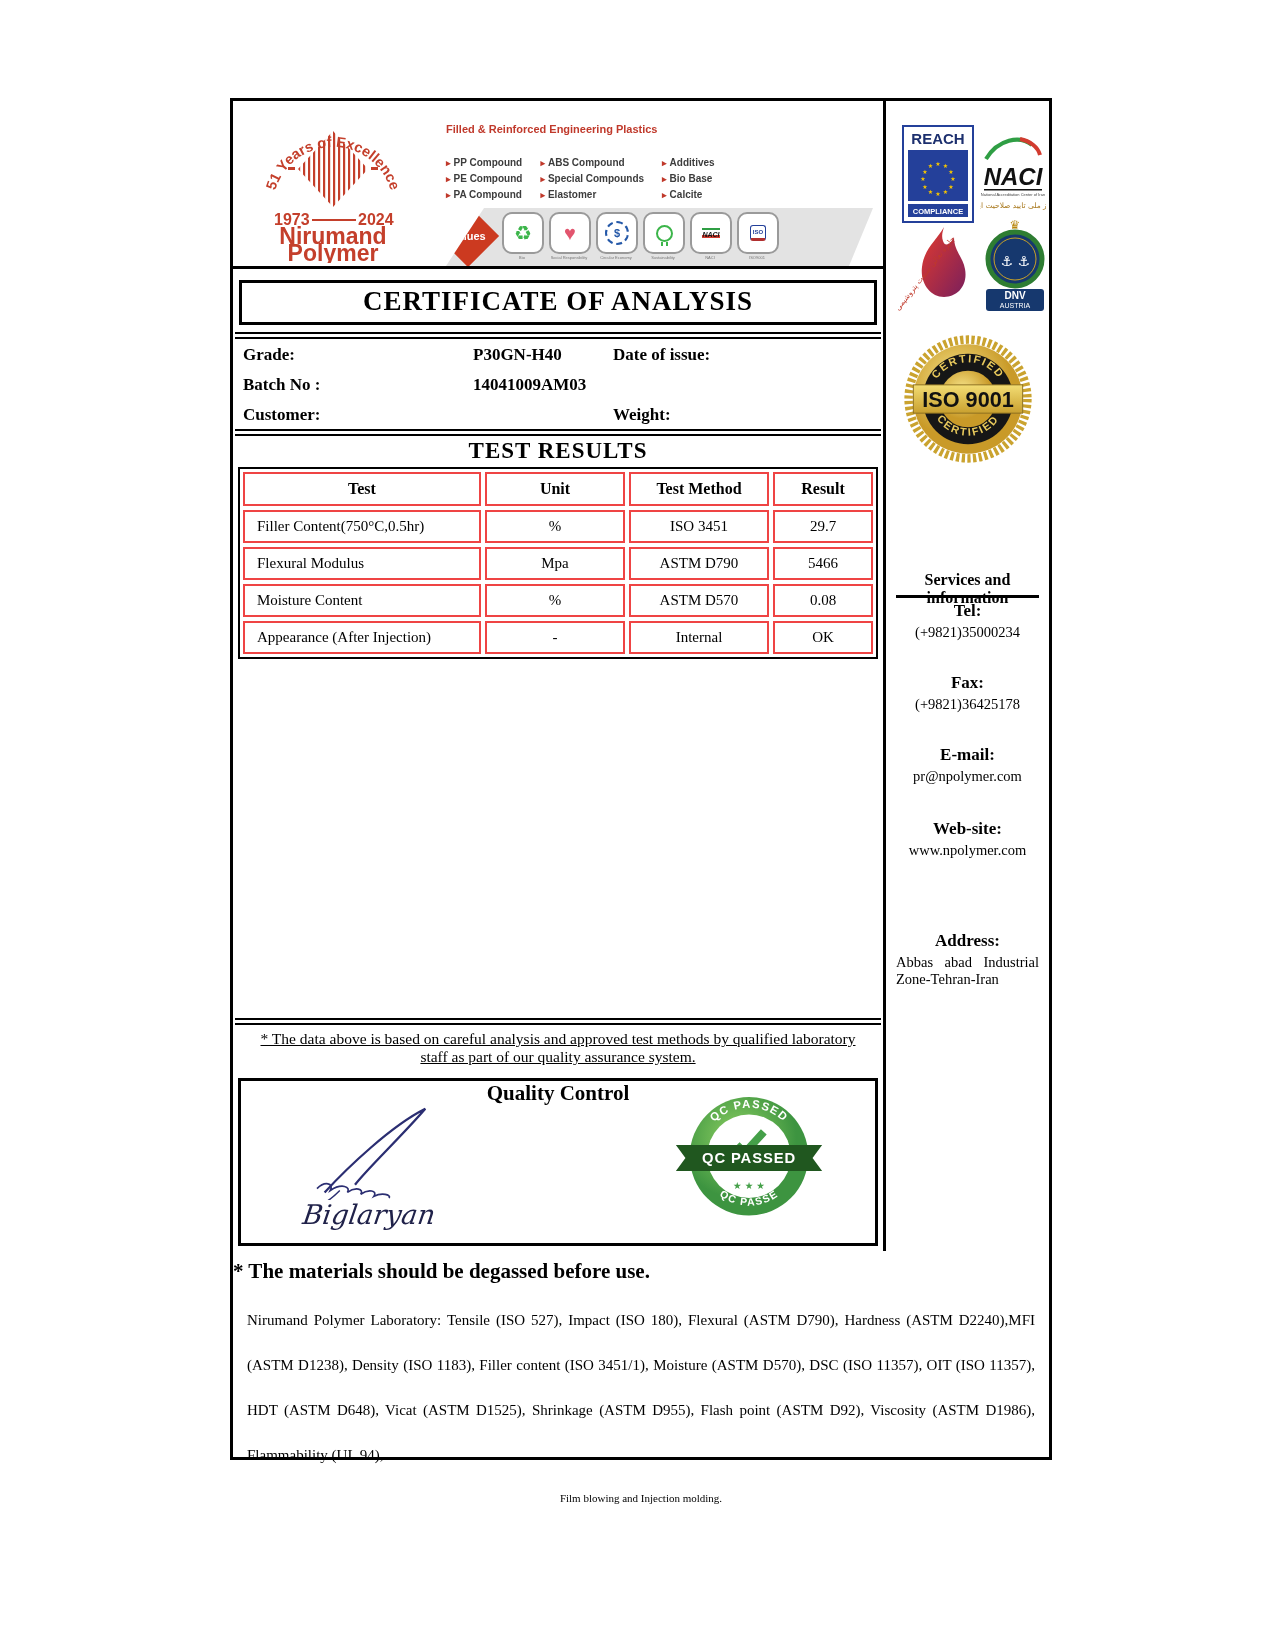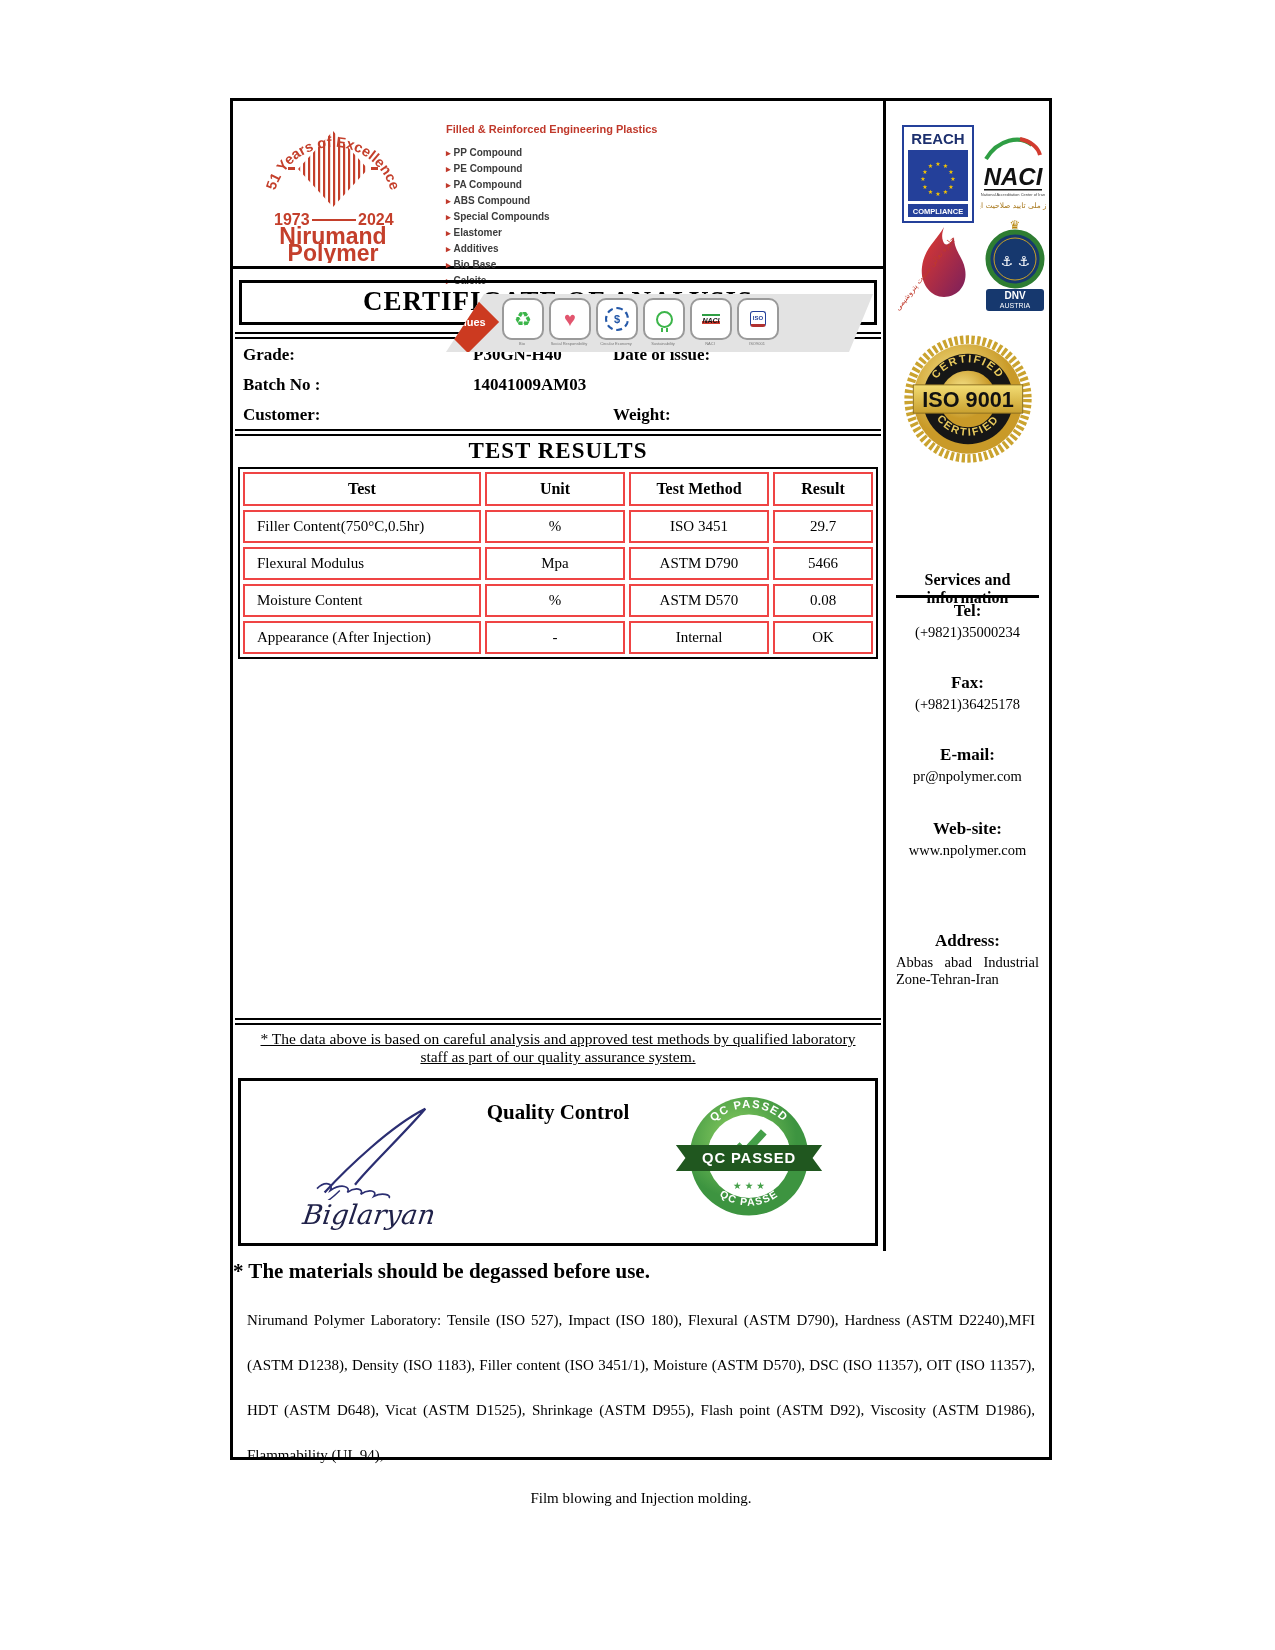--- a/index.html
+++ b/index.html
@@ -7,21 +7,21 @@
         font-family:"Liberation Serif",serif;color:#000;}
   .doc{position:absolute;left:230px;top:98px;width:816px;height:1356px;border:3px solid #000;}
   .doc-top{display:flex;height:1150px;}
   .main-col{width:650px;border-right:3px solid #000;display:flex;flex-direction:column;}
   .side-col{flex:1;position:relative;}
   
   .header-band{height:165px;border-bottom:3px solid #000;display:flex;}
   .logo-block{width:205px;position:relative;}
   .banner-block{flex:1;padding:22px 10px 0 8px;}
   .banner-title{font-family:"Liberation Sans",sans-serif;font-weight:bold;font-size:11px;color:#c0392b;}
-  .bullet-cols{display:flex;margin-top:10px;flex-direction:column;}
+  .bullet-cols{display:flex;margin-top:20px;}
   .bullet-col{margin-right:18px;}
   .bullet-col:nth-child(3){margin-right:0;}
   .bullet-item{font-family:"Liberation Sans",sans-serif;font-size:10px;font-weight:bold;color:#3c3c3c;
                line-height:15px;white-space:nowrap;}
   .bullet-item .bchar{color:#c0392b;margin-right:3px;font-size:9px;}
   .values-strip{position:relative;margin-top:5px;height:58px;background:#e3e3e3;
                 clip-path:polygon(38px 0,100% 0,calc(100% - 24px) 100%,0 100%);}
   .values-diamond{position:absolute;left:0px;top:6px;width:44px;height:44px;background:#cc3a20;
                   transform:rotate(45deg);display:flex;align-items:center;justify-content:center;}
   .values-diamond span{transform:rotate(-45deg);color:#fff;font-family:"Liberation Sans",sans-serif;
@@ -57,38 +57,38 @@
   .tbl{border:2px solid #000;margin:0 5px;padding:3px;display:grid;
        grid-template-columns:238px 140px 140px 1fr;gap:4px;font-size:15px;}
   .cell{border:2px solid #ef4444;padding:6px 4px;text-align:center;}
   .cell.hd{font-weight:bold;font-size:16px;}
   .cell.c1{text-align:left;padding-left:12px;}
   .spacer{flex:1;}
   .footnote{padding:5px 20px 8px 20px;text-align:center;font-size:15.5px;}
   .footnote div{max-width:620px;margin:0 auto;text-decoration:underline;}
   
   .qc-box{border:3px solid #000;margin:4px 5px 5px 5px;height:162px;position:relative;}
-  .qc-title{text-align:center;font-weight:bold;font-size:21px;padding-top:19px;}
+  .qc-title{text-align:center;font-weight:bold;font-size:21px;padding-top:0;}
   .sig-svg{position:absolute;left:52px;top:24px;}
   .sig-name{position:absolute;left:62px;top:118px;font-style:italic;font-size:27px;color:#20224a;
             transform:skewX(-8deg);font-family:"DejaVu Serif",serif;}
   .qc-badge{position:absolute;right:52px;top:8px;}
   
   .abs{position:absolute;}
   .svc-hdr{position:absolute;top:470px;left:0;width:100%;text-align:center;font-weight:bold;font-size:16px;}
   .svc-rule{position:absolute;top:494px;left:10px;right:10px;border-top:3px solid #000;}
   .contact{position:absolute;left:4px;right:4px;text-align:center;}
   .contact .clabel{font-weight:bold;font-size:17px;}
   .contact .cvalue{font-size:14.5px;margin-top:3px;text-align:center;}
   .contact.addr .cvalue{text-align:justify;padding:0 6px;}
   
   .doc-bottom{height:203px;padding-top:8px;}
   .degas-note{font-weight:bold;font-size:21px;width:calc(100% - 170px);}
   .lab-text{margin:14px 14px 0 14px;font-size:15px;line-height:45px;text-align:justify;}
-  .lab-last{text-align:center;font-size:15px;line-height:40px;}
+  .lab-last{text-align:center;font-size:11px;line-height:40px;}
   svg text{font-family:"Liberation Sans",sans-serif;}
   svg .fa{font-family:"DejaVu Sans",sans-serif;}
 </style>
 </head>
 <body>
 
 <div class="page">
 <div class="doc">
   <div class="doc-top">
 

